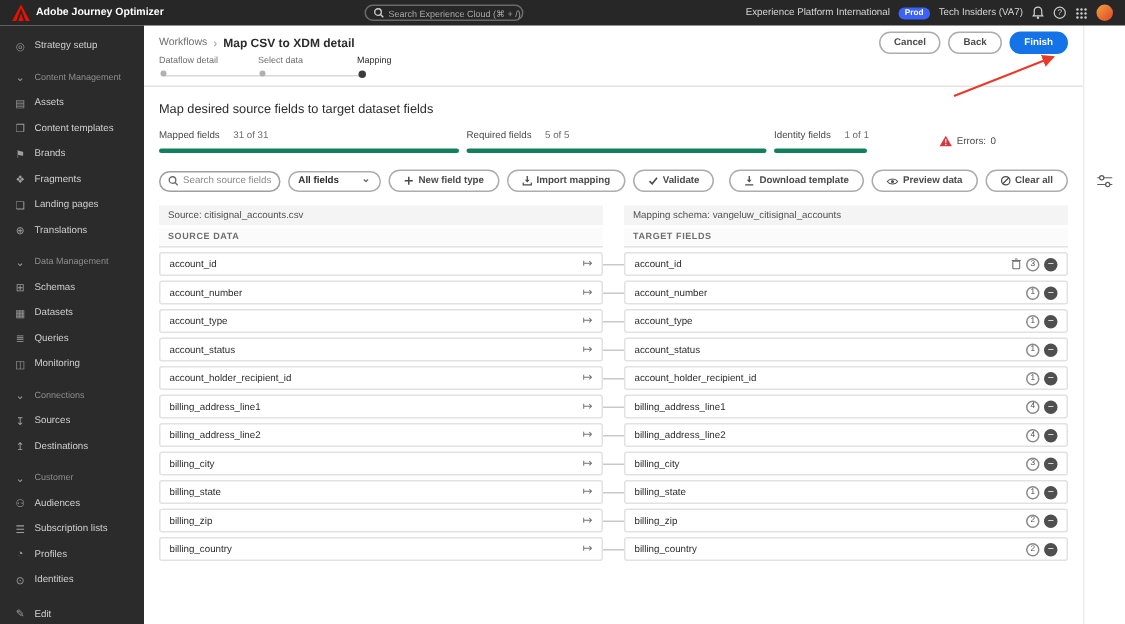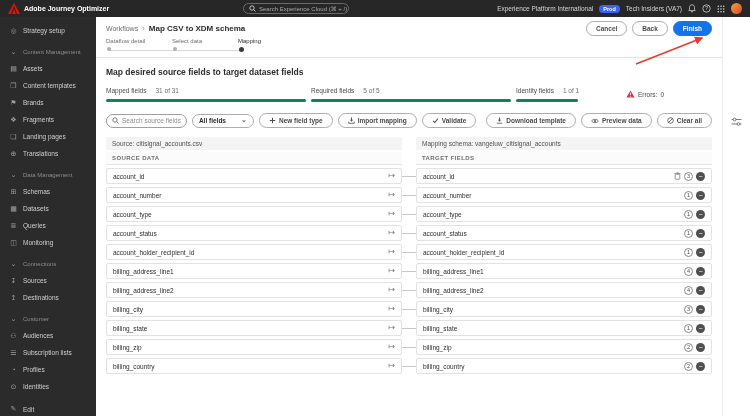--- a/index.html
+++ b/index.html
@@ -44,21 +44,21 @@
   .step-line { position:absolute; left:3px; top:12px; width:133px; height:1px; background:#d8d8d8; }
   .steps { display:flex; position:relative; }
   .step { width:66px; cursor:pointer; }
   .step-label { font-size:6px; color:#6e6e6e; display:block; white-space:nowrap; }
   .step.v-active .step-label { color:#2c2c2c; }
   .step-dot { display:block; width:4px; height:4px; border-radius:50%; background:#b0b0b0; margin-top:3px; margin-left:1px; }
   .step.v-active .step-dot { width:5px; height:5px; background:#3c3c3c; margin-top:2.5px; }
   .divider { height:1px; background:#e4e4e4; margin:3px -10px 0 -10px; }
 
   
-  .title { font-size:8.5px; font-weight:bold; color:#2c2c2c; margin-top:9px; }
+  .title { font-size:8.5px; font-weight:normal; color:#2c2c2c; margin-top:9px; }
   .stats-row { display:flex; align-items:flex-start; margin-top:10px; }
   .stats { display:flex; gap:5px; }
   .stat.v-wide { width:200px; }
   .stat.v-narrow { width:62px; }
   .stat-head { display:flex; gap:9px; white-space:nowrap; }
   .stat-label { font-size:6.5px; color:#4b4b4b; }
   .stat-value { font-size:6.5px; color:#6e6e6e; }
   .stat-bar { height:3px; border-radius:2px; background:#12805c; margin-top:5px; }
   .errors { margin-left:auto; margin-right:48px; display:flex; align-items:center; gap:3px; font-size:6.5px; color:#4b4b4b; margin-top:3px; white-space:nowrap; }
 
@@ -261,21 +261,21 @@
           <span class="nav-icon">⊙</span>
           <span class="nav-label">Identities</span>
         </div>
       </nav>
 
     <main class="main">
       <div class="header-row">
         <div class="breadcrumb">
           <span class="bc-root">Workflows</span>
           <span class="bc-sep">›</span>
-          <span class="bc-cur">Map CSV to XDM schema</span>
+          <span class="bc-cur">Map CSV to XDM detail</span>
         </div>
         <div class="header-actions">
           <button class="btn">Cancel</button>
           <button class="btn">Back</button>
           <button class="btn btn-primary">Finish</button>
         </div>
       </div>
 
       <div class="stepper">
         <div class="step-line"></div>

